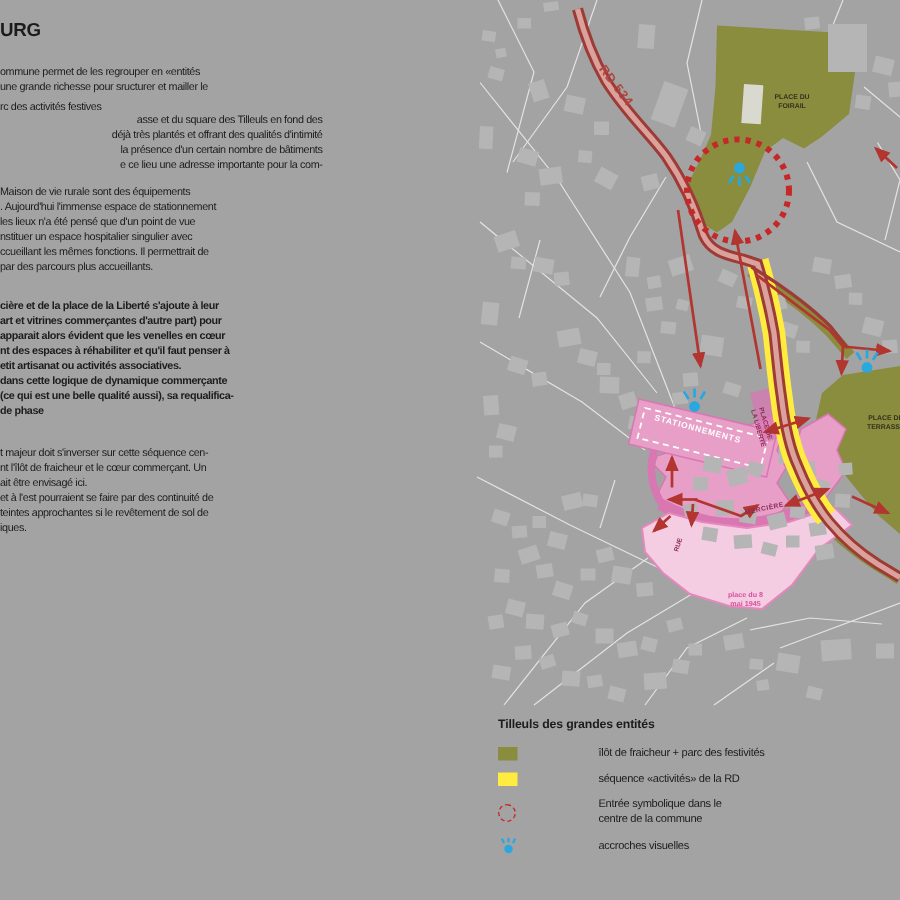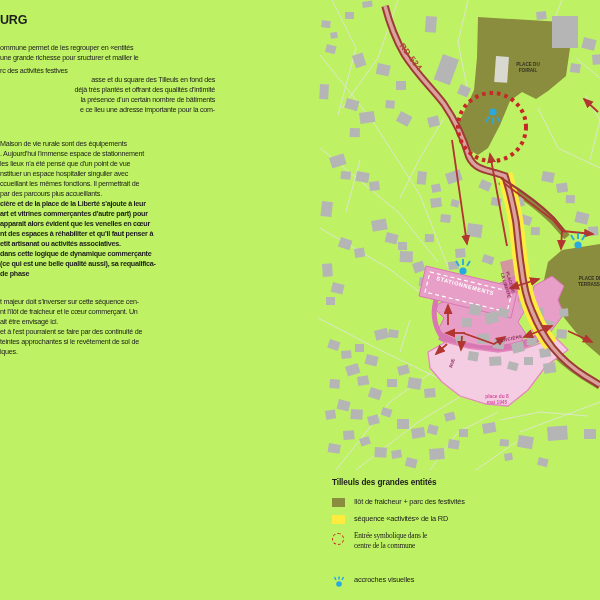--- a/index.html
+++ b/index.html
@@ -1,40 +1,40 @@
 <!DOCTYPE html>
 <html><head>
 <meta charset="utf-8">
 <style>
   html,body{margin:0;padding:0;background:#fff;}
-  .page{position:relative;width:600px;height:600px;background:#bef264;overflow:hidden;
+  .page{position:relative;width:600px;height:600px;background:#a3a3a3;overflow:hidden;
         font-family:"Liberation Sans",sans-serif;color:#1c1c1c;}
   
   .text-col{position:absolute;left:0;top:0;width:215px;}
   .doc-title{position:absolute;left:0;top:13px;font-size:12.5px;font-weight:bold;letter-spacing:-.2px;}
   .para{position:absolute;left:0;width:215px;font-size:7.2px;line-height:10px;
         letter-spacing:-.25px;white-space:pre-line;}
   .subhead{font-weight:normal;}
-  .p1{top:27px;margin-top:16px;} .sh{top:66px;} .p2{top:75px;text-align:right;} .p3{top:123px;margin-top:16px;} .p4{top:199px;font-weight:bold;} .p5{top:297px;}
+  .p1{top:27px;margin-top:16px;} .sh{top:66px;} .p2{top:75px;text-align:right;} .p3{top:123px;} .p4{top:199px;font-weight:bold;} .p5{top:297px;}
   
   .map-svg{position:absolute;left:0;top:0;}
   .map-svg text{font-family:"Liberation Sans",sans-serif;}
   
   .legend{position:absolute;left:332px;top:478px;width:262px;}
   .legend-title{font-size:8.2px;font-weight:bold;margin:0 0 10px 0;letter-spacing:-.1px;}
-  .legend-row{display:flex;align-items:flex-start;margin-bottom:7px;}
+  .legend-row{display:flex;align-items:center;margin-bottom:7px;gap:45px;}
   .legend-key{width:13px;height:9px;flex:0 0 13px;margin-right:9px;margin-top:1px;}
   .key-olive{background:#8a8c3e;}
   .key-pink{background:#e79fc7;}
   .key-yellow{background:#ffec3f;}
   .key-circle{width:10px;height:10px;flex:0 0 10px;background:transparent;border:1.7px dashed #c62828;
               border-radius:50%;margin-right:10px;margin-top:2px;}
   .key-accroche{background:transparent;height:14px;margin-top:0;}
   .legend-label{font-size:7.4px;line-height:10px;letter-spacing:-.2px;white-space:pre-line;}
-  .legend-row.tall{margin-bottom:24px;font-family:Liberation Serif, serif;}
+  .legend-row.tall{margin-bottom:6px;}
 </style>
 </head>
 <body>
 
 <div class="page">
 
   <div class="text-col">
     <div class="doc-title">URG</div>
     <div class="para p1">ommune permet de les regrouper en «entités
 une grande richesse pour sructurer et mailler le</div>

